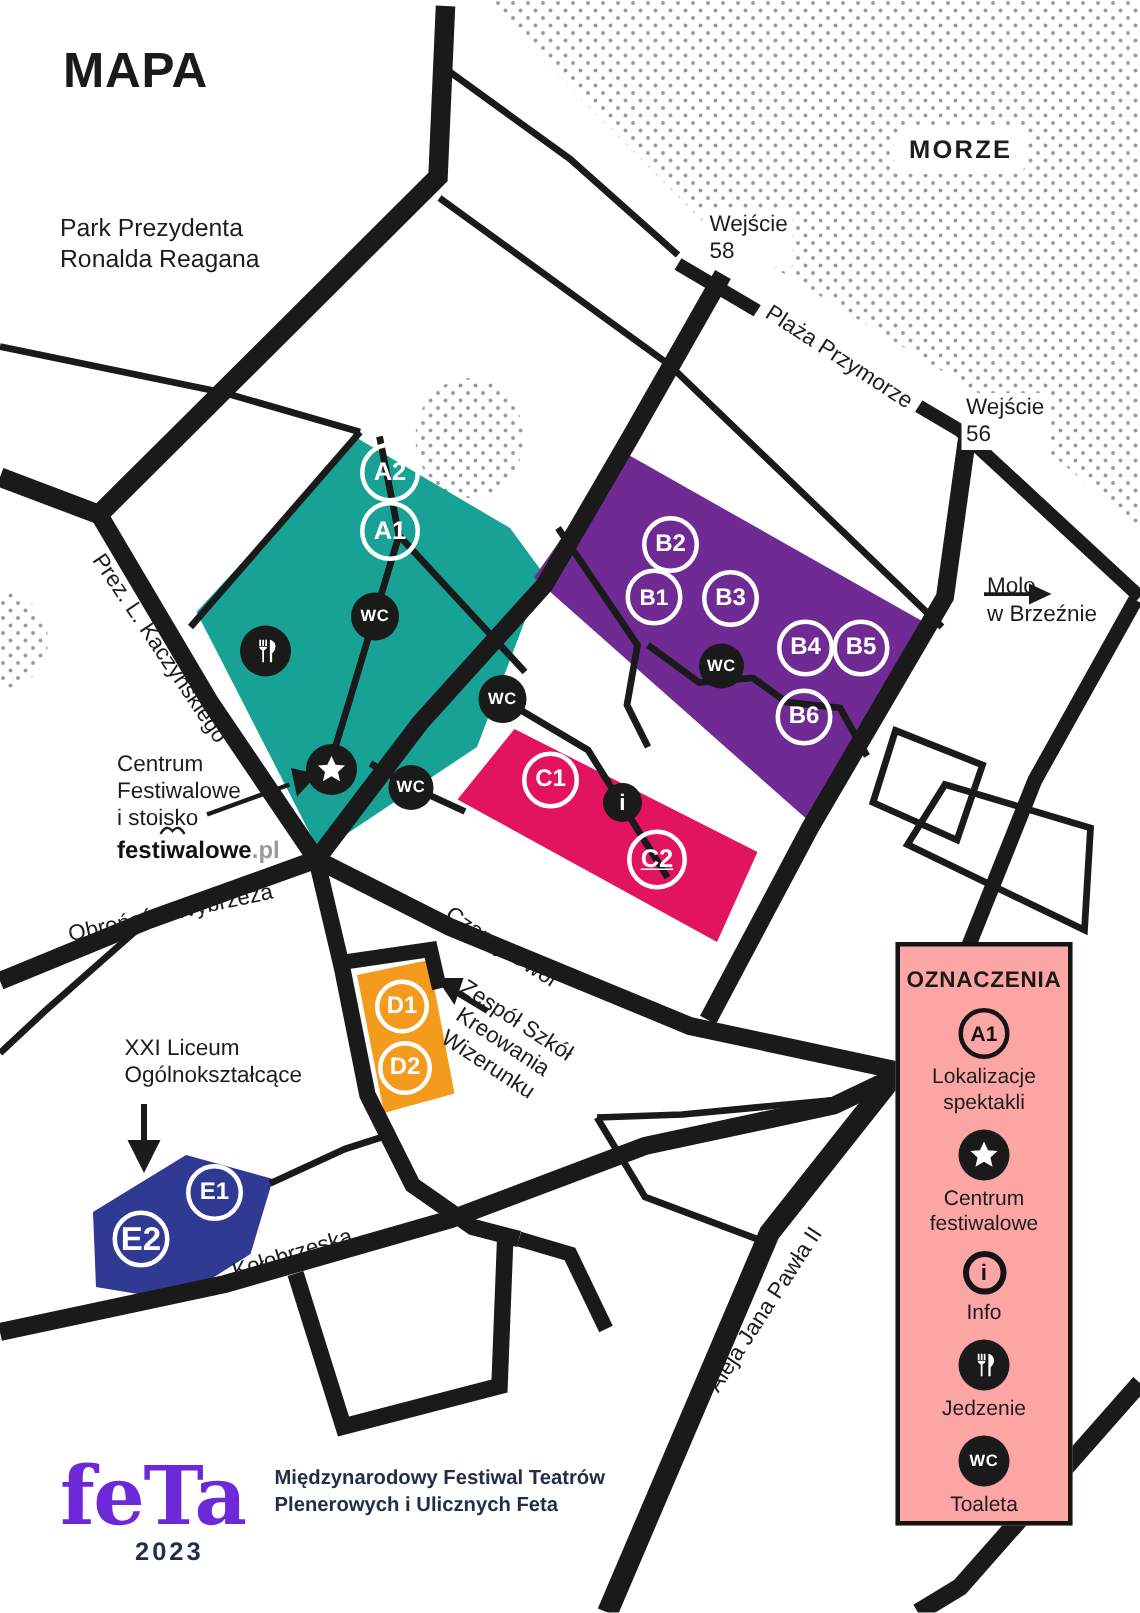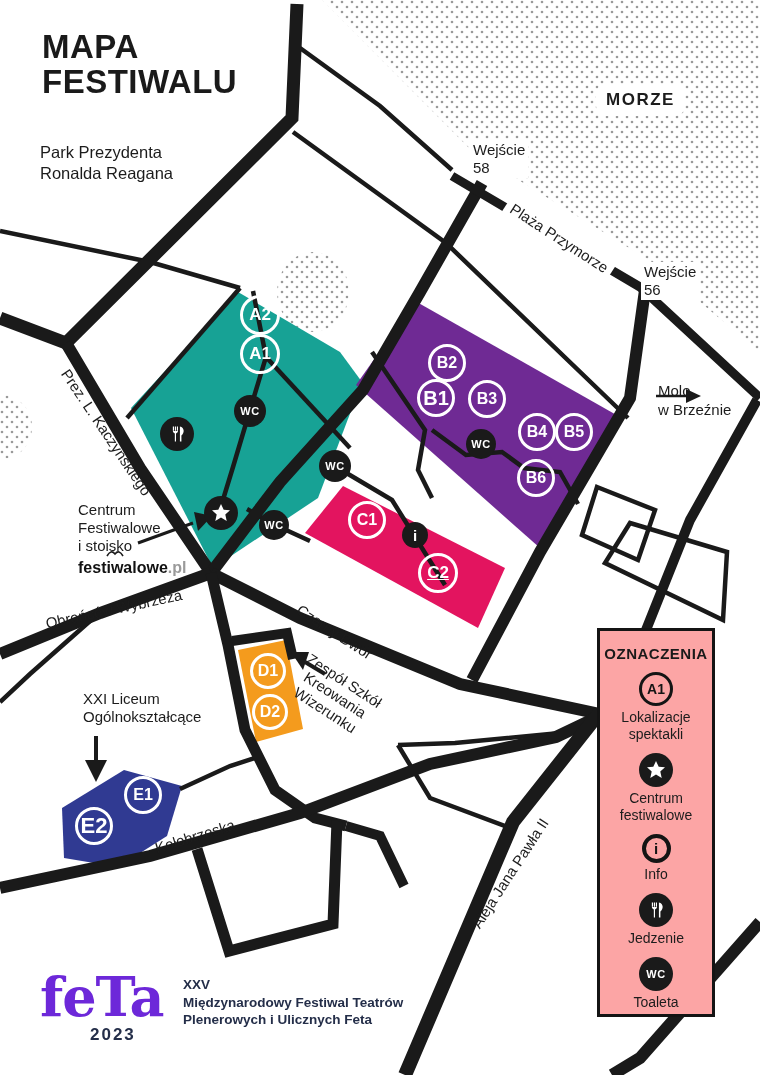--- a/index.html
+++ b/index.html
@@ -112,21 +112,20 @@
     <polygon stroke="none" points="291,652 309,652 303,670"></polygon>
     <path stroke-width="4" d="M96,736 L96,762"></path>
     <polygon stroke="none" points="85,760 107,760 96,782"></polygon>
     <path stroke-width="2.5" d="M656,396 L686,396"></path>
     <polygon stroke="none" points="686,389 701,396 686,403"></polygon>
   </g>
 </svg>
 
 <div class="lbl title">
   <div>MAPA</div>
-  <div>FESTIWALU</div>
 </div>
 
 <div class="lbl park">
   <div>Park Prezydenta</div>
   <div>Ronalda Reagana</div>
 </div>
 
 <div class="lbl morze">MORZE</div>
 
 <div class="lbl w58">
@@ -172,21 +171,21 @@
 <div class="lbl tmlogo">
   <svg class="gull" width="18" height="10" viewBox="0 0 18 10">
     <path d="M1 8 Q5 1 9 6 Q13 1 17 8" stroke="#1a1a1a" stroke-width="1.6" fill="none"></path>
   </svg>
   <span>festiwalowe</span><span class="tld">.pl</span>
 </div>
 
 <div class="ring" style="left:240px;top:295px;width:40px;height:40px;font-size:17px;">A2</div>
 <div class="ring" style="left:240px;top:334px;width:40px;height:40px;font-size:17px;">A1</div>
 <div class="ring" style="left:428px;top:344px;width:38px;height:38px;font-size:16px;">B2</div>
-<div class="ring" style="left:417px;top:379px;width:38px;height:38px;font-size:20px;">B1</div>
+<div class="ring" style="left:417px;top:379px;width:38px;height:38px;font-size:15px;">B1</div>
 <div class="ring" style="left:468px;top:380px;width:38px;height:38px;font-size:16px;">B3</div>
 <div class="ring" style="left:518px;top:413px;width:38px;height:38px;font-size:16px;">B4</div>
 <div class="ring" style="left:555px;top:413px;width:38px;height:38px;font-size:16px;">B5</div>
 <div class="ring" style="left:517px;top:459px;width:38px;height:38px;font-size:16px;">B6</div>
 <div class="ring" style="left:348px;top:501px;width:38px;height:38px;font-size:16px;">C1</div>
 <div class="ring" style="left:418px;top:553px;width:40px;height:40px;font-size:17px;text-decoration:underline;">C2</div>
 <div class="ring" style="left:250px;top:653px;width:36px;height:36px;font-size:16px;">D1</div>
 <div class="ring" style="left:252px;top:694px;width:36px;height:36px;font-size:16px;">D2</div>
 <div class="ring" style="left:124px;top:776px;width:38px;height:38px;font-size:16px;">E1</div>
 <div class="ring" style="left:75px;top:807px;width:38px;height:38px;font-size:22px;">E2</div>
@@ -258,16 +257,15 @@
     <div class="leg-dark" style="font-size:11px;letter-spacing:.5px;">WC</div>
     <div class="leg-label">
       <div>Toaleta</div>
     </div>
   </div>
 </div>
 
 <div class="feta">feTa</div>
 <div class="year">2023</div>
 <div class="credit">
-  <div>XXV</div>
   <div>Międzynarodowy Festiwal Teatrów</div>
   <div>Plenerowych i Ulicznych Feta</div>
 </div>
 
 </body></html>

